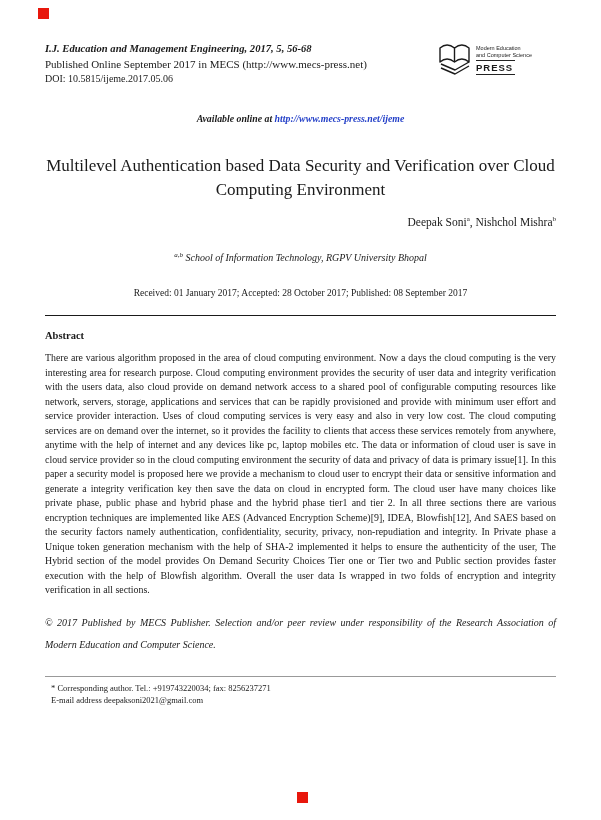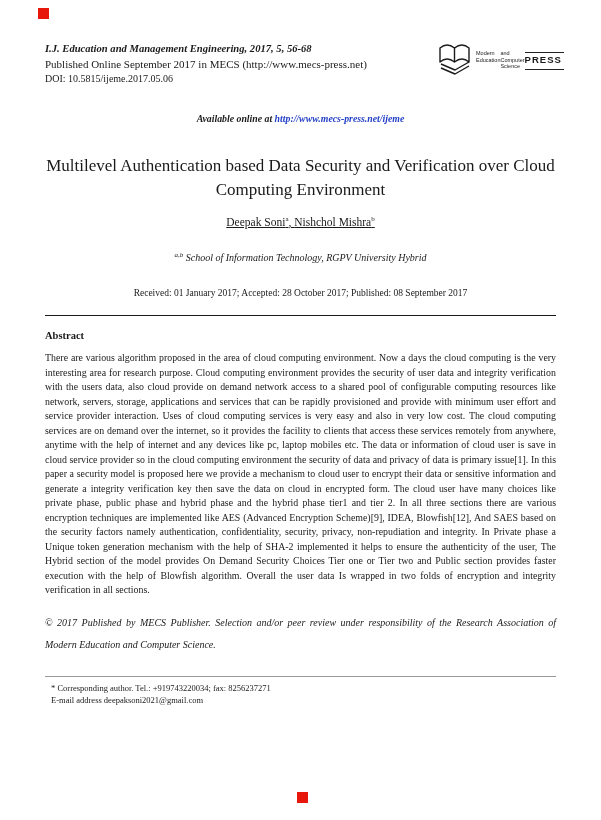--- a/index.html
+++ b/index.html
@@ -14,31 +14,31 @@
   .marker { position:absolute; width:11px; height:11px; background:var(--marker-red,#e8170c); }
   .marker.top-left { left:38px; top:8px; }
   .marker.bottom { left:297px; top:792px; }
 
   .header-row { display:flex; justify-content:space-between; align-items:flex-start; }
   .journal-line { font-size:10.6px; font-weight:bold; font-style:italic; line-height:14px; }
   .published-line { font-size:11px; line-height:13px; margin-top:2px; }
   .doi-line { font-size:10px; line-height:13px; margin-top:1px; }
 
   .logo { display:flex; align-items:center; gap:4px; margin-top:-4px; width:118px; }
-  .logo-text { display:flex; flex-direction:row; }
+  .logo-text { display:flex; flex-direction:column; }
   .logo-name { font-family:"Liberation Sans", sans-serif; font-size:5.5px; line-height:6.5px; color:#222; }
   .logo-press { font-family:"Liberation Sans", sans-serif; font-size:9.5px; font-weight:bold;
                 letter-spacing:1px; margin-top:2px; border-top:1px solid #222; border-bottom:1px solid #222;
                 padding:1px 2px 1px 0; width:max-content; }
 
   .available-line { text-align:center; font-size:9.8px; font-weight:bold; font-style:italic; margin-top:28px; }
   .available-line a { color:var(--link-blue,#2440c8); text-decoration:none; }
 
   .title { text-align:center; font-size:17px; font-weight:normal; line-height:24px; margin-top:30px; }
-  .authors { text-align:center; font-size:11.5px; margin-top:13px;text-decoration:underline; }
+  .authors { text-align:right; font-size:11.5px; margin-top:13px; }
   .authors sup, .affiliation sup { font-size:7px; }
   .affiliation { text-align:center; font-size:10px; font-style:italic; margin-top:23px; }
   .dates { text-align:center; font-size:9.5px; margin-top:25px; }
 
   .top-rule { border:none; border-top:1.4px solid #1a1a1a; margin-top:17px; }
 
   .abstract-heading { font-size:10.5px; font-weight:bold; margin-top:14px; }
   .abstract-text { font-size:9.9px; line-height:14.5px; text-align:justify; margin-top:10px; }
 
   .index-terms { font-size:10px; margin-top:13px; }
@@ -88,21 +88,21 @@
       <span>Available online at </span><a href="#">http://www.mecs-press.net/ijeme</a>
     </div>
 
     <h1 class="title">Multilevel Authentication based Data Security and Verification over Cloud Computing Environment</h1>
 
     <div class="authors">
       <span>Deepak Soni</span><sup>a</sup><span>, </span><span>Nishchol Mishra</span><sup>b</sup>
     </div>
 
     <div class="affiliation">
-      <sup>a,b</sup><span> School of Information Technology, RGPV University Hybrid</span>
+      <sup>a,b</sup><span> School of Information Technology, RGPV University Bhopal</span>
     </div>
 
     <div class="dates">Received: 01 January 2017; Accepted: 28 October 2017; Published: 08 September 2017</div>
 
     <hr class="top-rule">
 
     <h2 class="abstract-heading">Abstract</h2>
     <p class="abstract-text">There are various algorithm proposed in the area of cloud computing environment. Now a days the cloud computing is the very interesting area for research purpose. Cloud computing environment  provides the security of user data and integrity verification with the users data, also cloud provide on demand  network access to a shared pool of configurable computing resources  like network, servers, storage, applications and services that can be rapidly provisioned and provide with minimum user effort and service provider interaction. Uses of cloud computing services is very easy and also in very low cost. The cloud computing services are on demand over the internet, so it provides the facility to clients that access these services remotely from anywhere, anytime with the help of internet and any devices like pc, laptop mobiles etc. The data or information of cloud user is save in cloud service provider so in the cloud computing environment the security of data and privacy of data is primary issue[1]. In this paper a security model is proposed here we provide a mechanism to cloud user to encrypt their data or sensitive information and generate a integrity verification key then save the data on cloud in encrypted form. The cloud user have many choices like private phase, public phase and hybrid phase and the hybrid phase tier1 and tier 2. In all three sections there are various encryption techniques are implemented like AES (Advanced Encryption Scheme)[9], IDEA, Blowfish[12], And SAES based on the security factors namely authentication, confidentiality, security, privacy, non-repudiation and integrity. In Private phase a Unique token generation mechanism with the help of SHA-2 implemented it helps to ensure the authenticity of the user, The Hybrid section of the model provides On Demand Security Choices Tier one or Tier two and Public section provides faster execution with the help of Blowfish algorithm. Overall the user data Is wrapped in two folds of encryption and integrity verification in all sections.</p>
 
 

